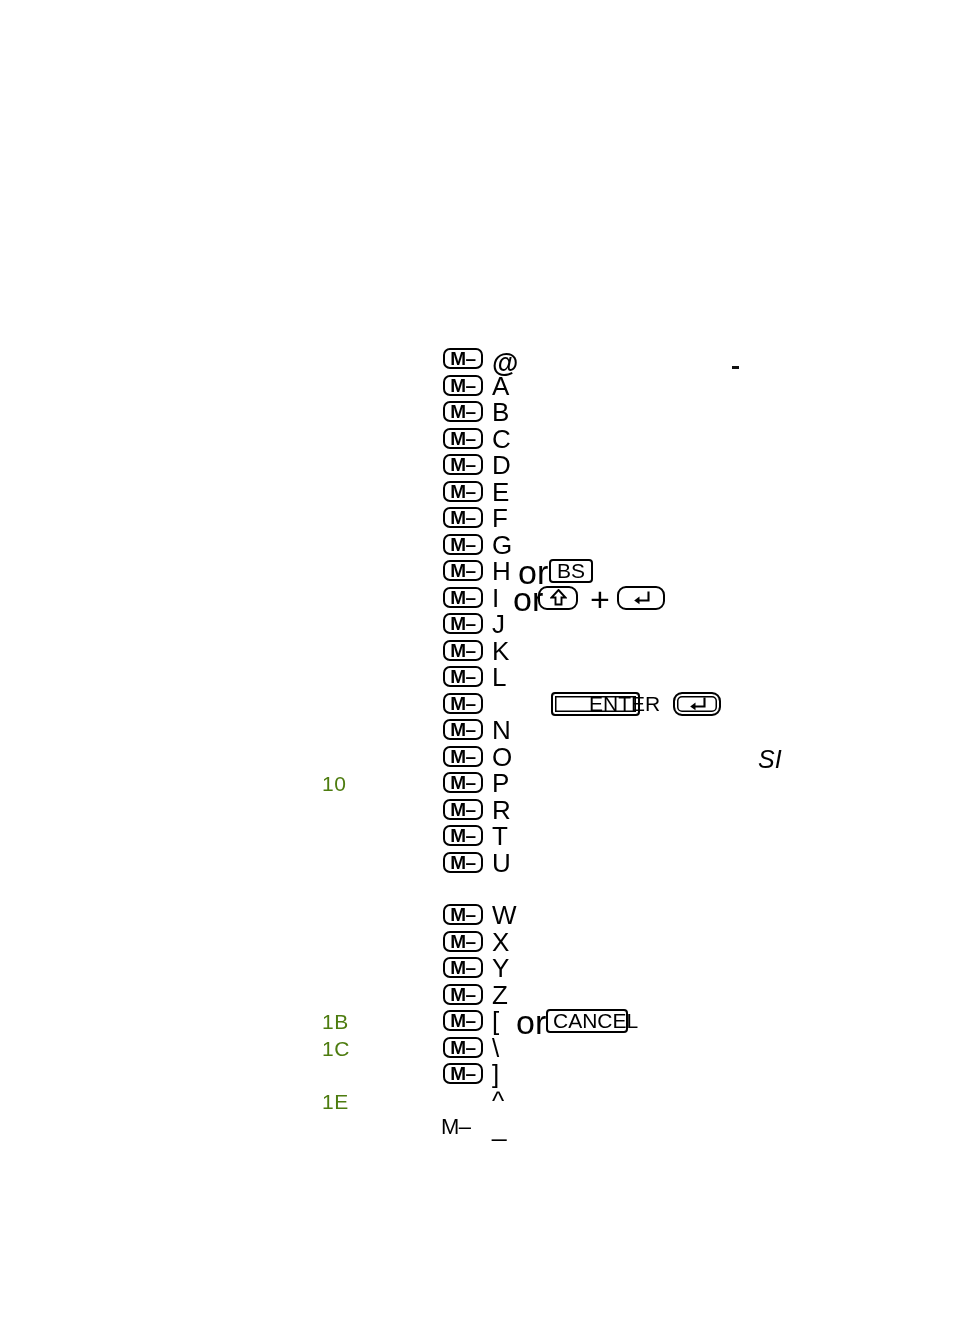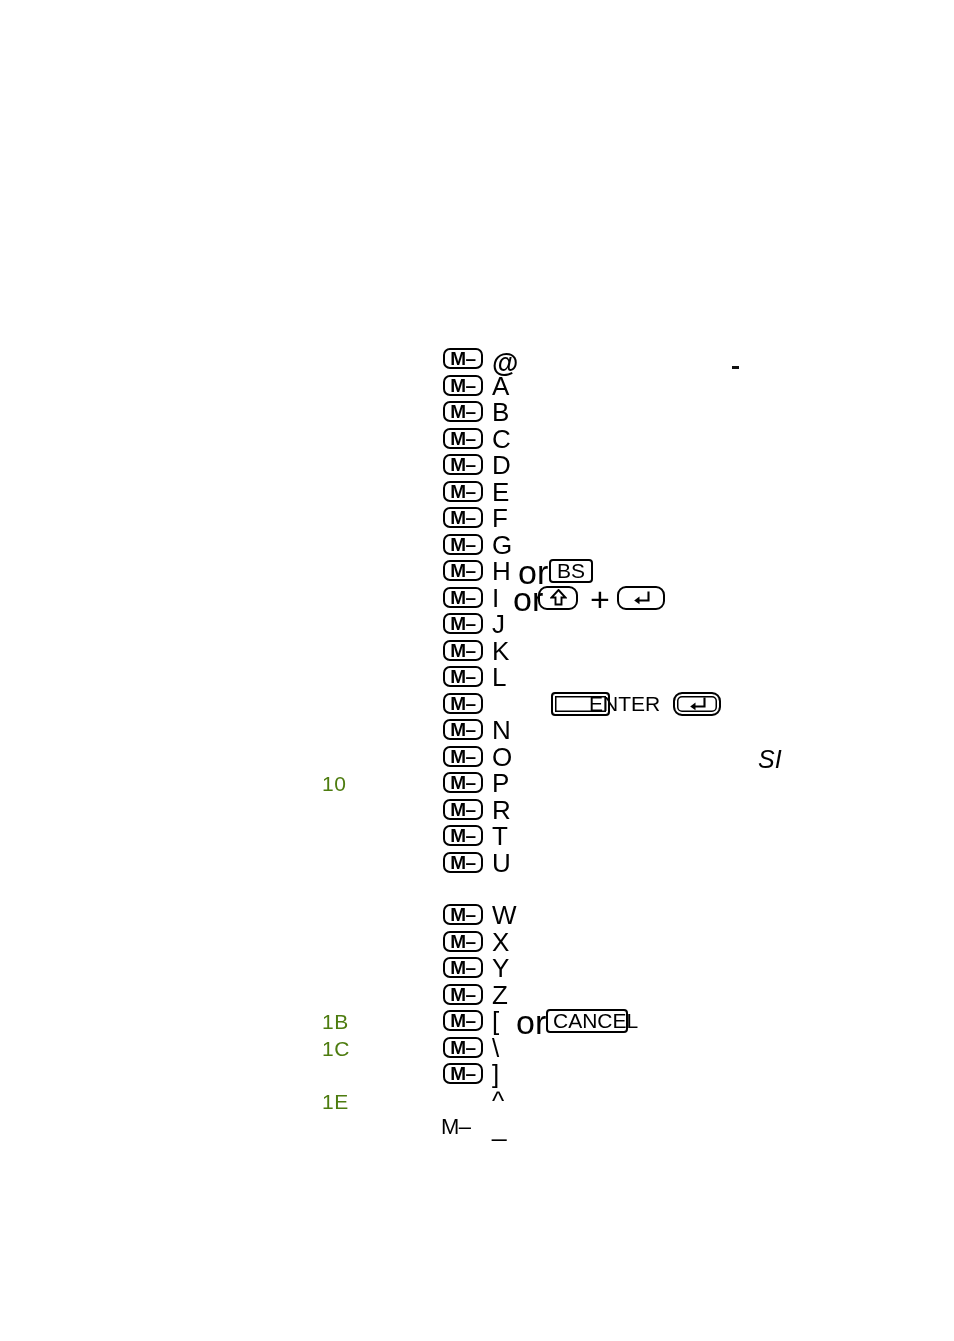--- a/index.html
+++ b/index.html
@@ -214,21 +214,21 @@
       <div class="row" style="top: 638.5px;">
         <div class="keycap">M–</div>
         <div class="charlabel">K</div>
       </div>
       <div class="row" style="top: 665px;">
         <div class="keycap">M–</div>
         <div class="charlabel">L</div>
       </div>
       <div class="row" style="top: 691.5px;">
         <div class="keycap">M–</div>
-        <div class="altkey dbl" style="left: 551px; width: 59px; padding-left: 36px;">ENTER</div>
+        <div class="altkey dbl" style="left: 551px; width: 89px; padding-left: 36px;">ENTER</div>
         <div class="glyphkey dbl" style="left: 673px; width: 48px; box-shadow: rgb(255, 255, 255) 0px 0px 0px 2px inset, rgb(0, 0, 0) 0px 0px 0px 3.5px inset;">
           <svg width="19" height="15" viewBox="0 0 19 15" aria-hidden="true">
             <path d="M16.5 1.5 L16.5 10.5 L4.5 10.5" fill="none" stroke="#000" stroke-width="2.1" stroke-linecap="butt"></path>
             <path d="M7.5 6.5 L2.2 10.5 L7.5 14.3 Z" fill="#000"></path>
           </svg>
         </div>
       </div>
       <div class="row" style="top: 718px;">
         <div class="keycap">M–</div>
         <div class="charlabel">N</div>

